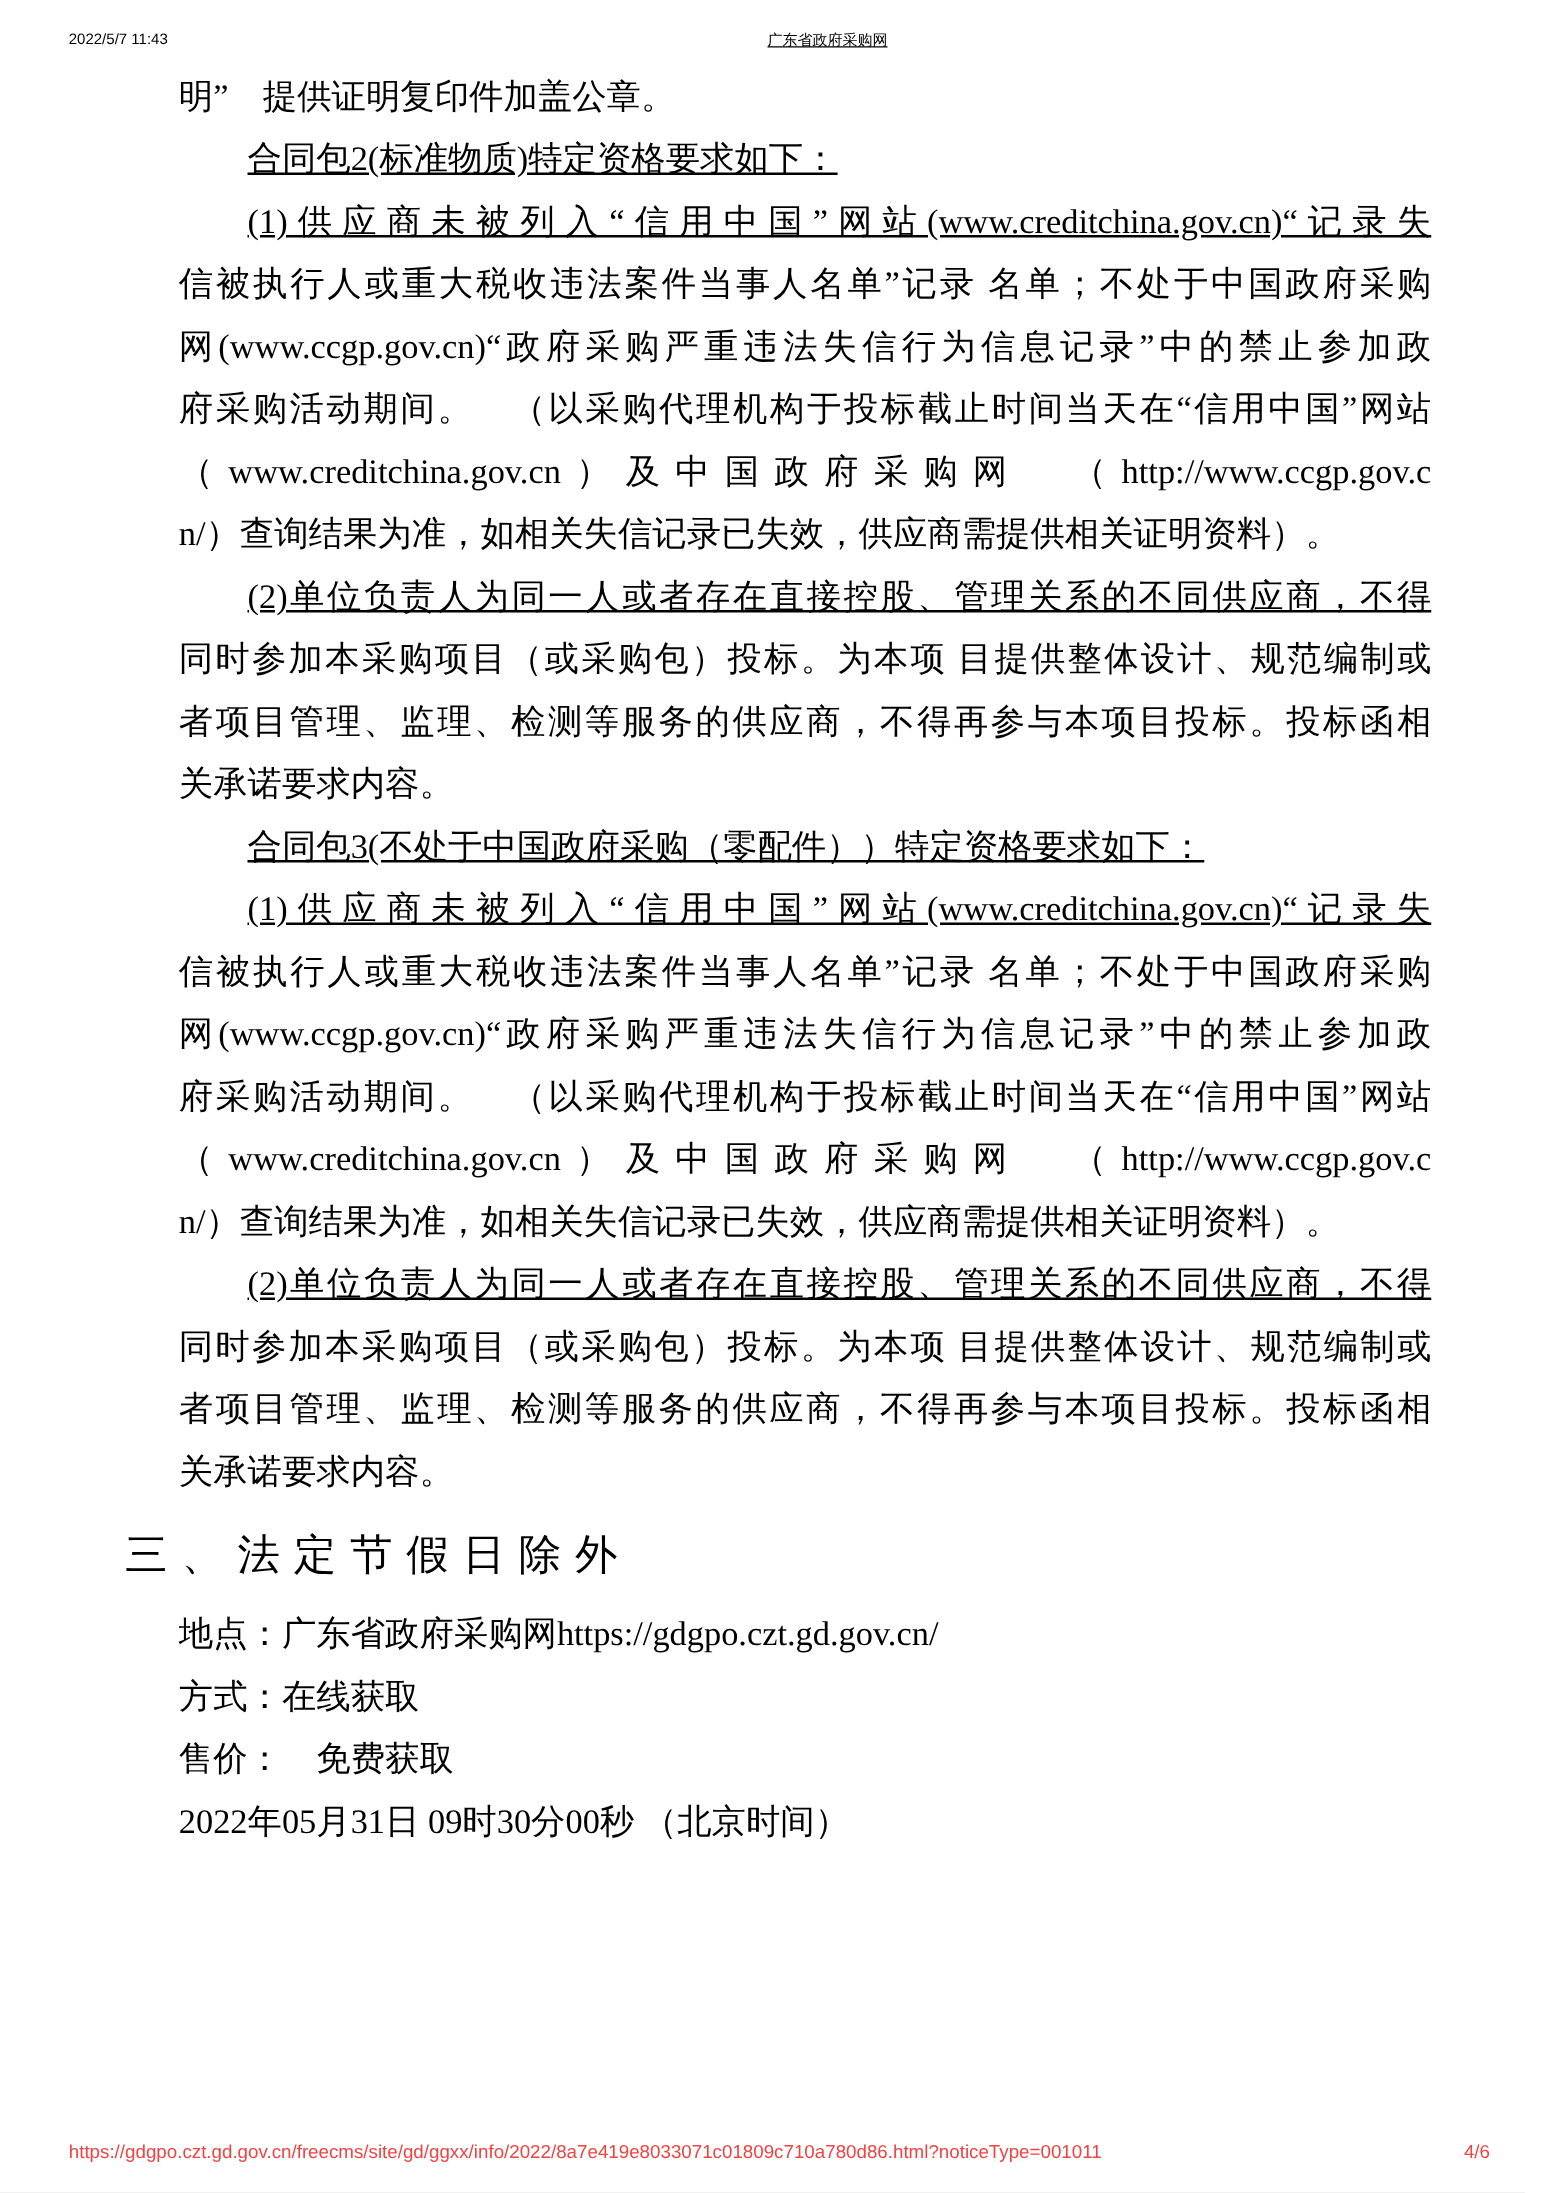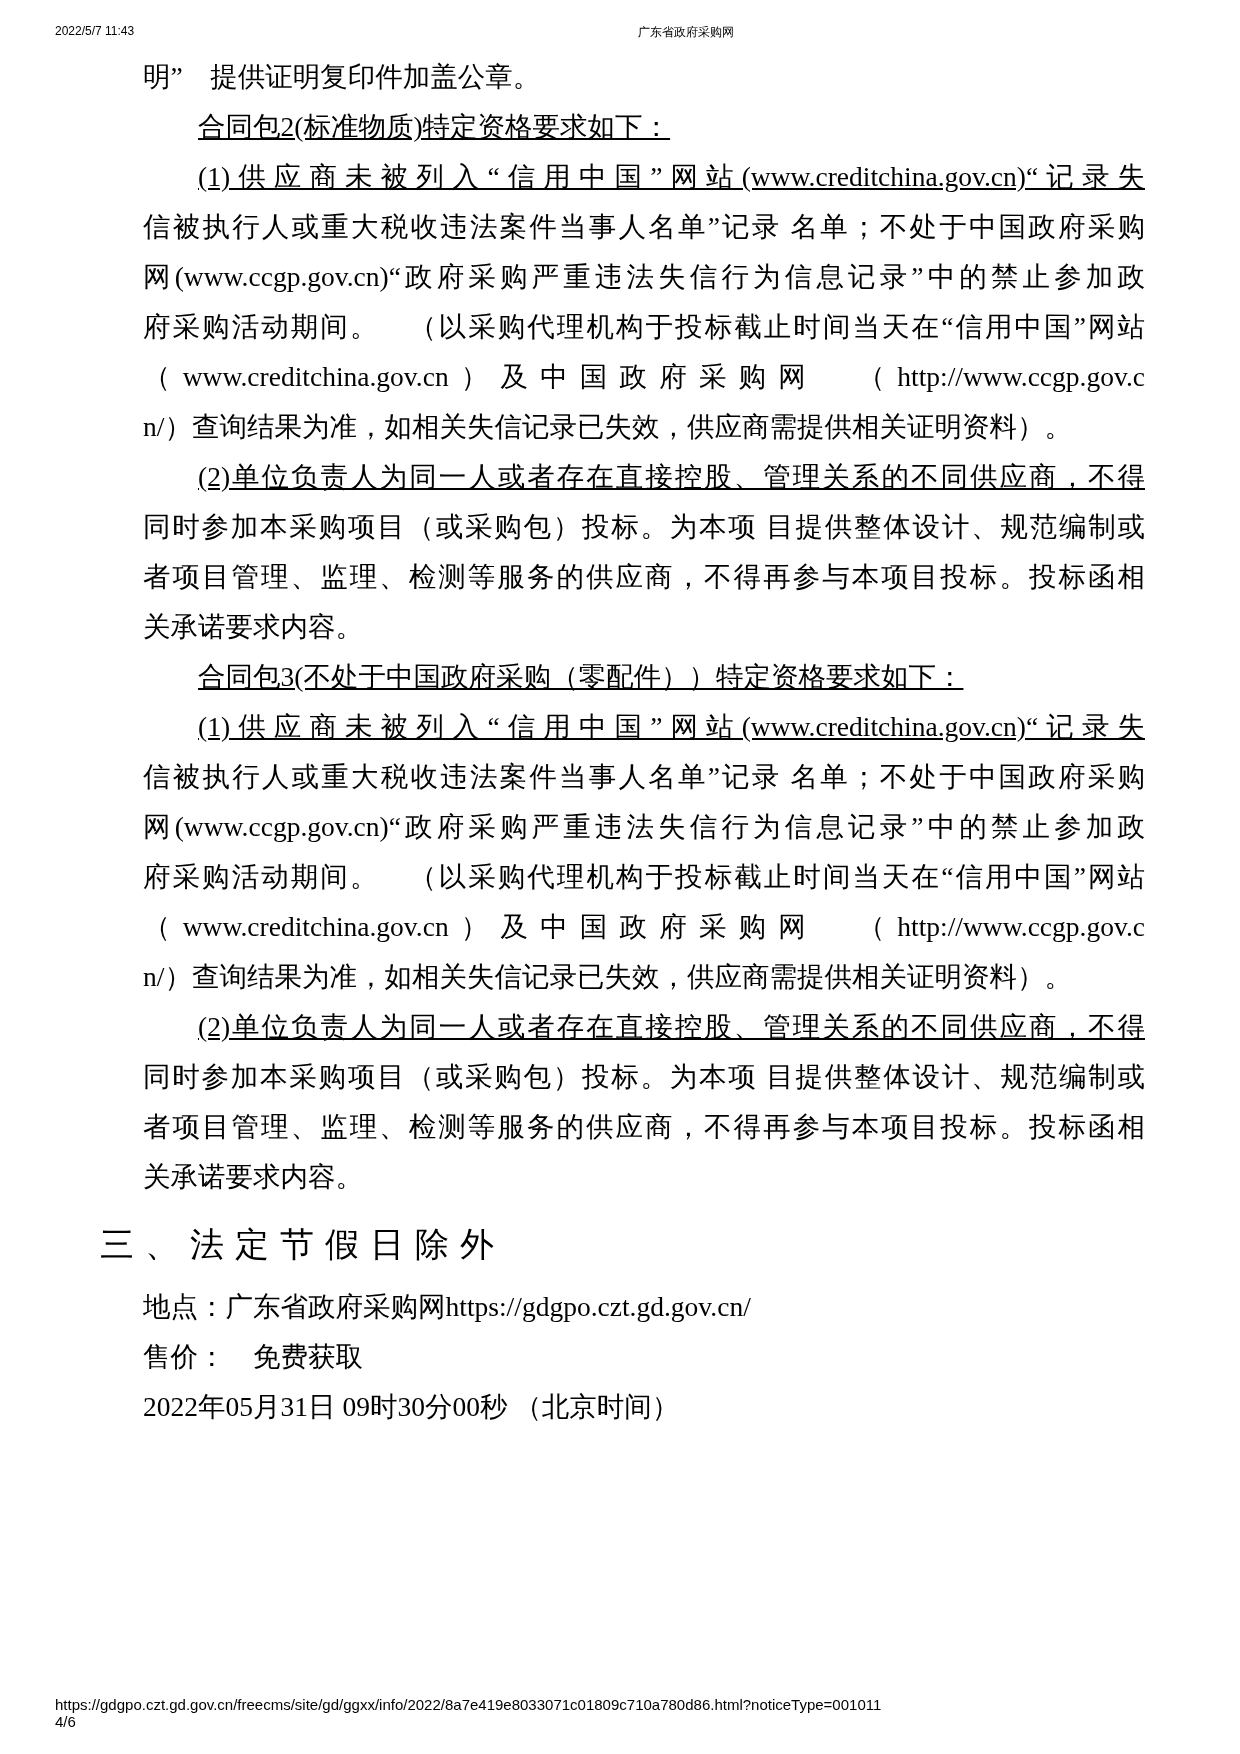--- a/index.html
+++ b/index.html
@@ -12,27 +12,27 @@
     font-family:"Liberation Serif", serif;
     overflow:hidden;
   }
   
   .print-header{
     position:absolute;top:24px;left:0;right:0;height:22px;
     font-family:"Liberation Sans", sans-serif;
     font-size:12px;color:#000;
   }
   .print-datetime{position:absolute;left:55px;top:0;white-space:nowrap;}
-  .print-title{position:absolute;left:638px;top:0;white-space:nowrap;}
+  .print-title{position:absolute;left:614px;top:0;white-space:nowrap;text-decoration:underline;}
   
   .print-footer{
     position:absolute;bottom:24px;left:55px;right:48px;
     font-family:"Liberation Sans", sans-serif;
-    font-size:15px;color:#000000;
-    display:flex;justify-content:space-between;align-items:flex-start;flex-direction:column;
+    font-size:15px;color:#ef4444;
+    display:flex;justify-content:space-between;align-items:flex-start;
   }
   .footer-url{white-space:nowrap;}
   .footer-page{white-space:nowrap;}
   
   .content{padding:52px 95px 0 88px;}
   .block{font-size:27.5px;line-height:50px;}
   .line{
     text-align:justify;
     text-align-last:justify;
     word-break:break-all;
@@ -101,20 +101,23 @@
         <div class="line">者项目管理、监理、检测等服务的供应商，不得再参与本项目投标。投标函相</div>
         <div class="line last">关承诺要求内容。</div>
       </div>
       <div class="block heading">
         <div class="line last">三、法定节假日除外</div>
       </div>
       <div class="block info">
         <div class="line last">地点：广东省政府采购网https://gdgpo.czt.gd.gov.cn/</div>
       </div>
       <div class="block info">
+        <div class="line last">方式：在线获取</div>
+      </div>
+      <div class="block info">
         <div class="line last">售价：　免费获取</div>
       </div>
       <div class="block info">
         <div class="line last">2022年05月31日 09时30分00秒 （北京时间）</div>
       </div>
     </div>
 
   <div class="print-footer">
     <span class="footer-url">https://gdgpo.czt.gd.gov.cn/freecms/site/gd/ggxx/info/2022/8a7e419e8033071c01809c710a780d86.html?noticeType=001011</span>
     <span class="footer-page">4/6</span>

